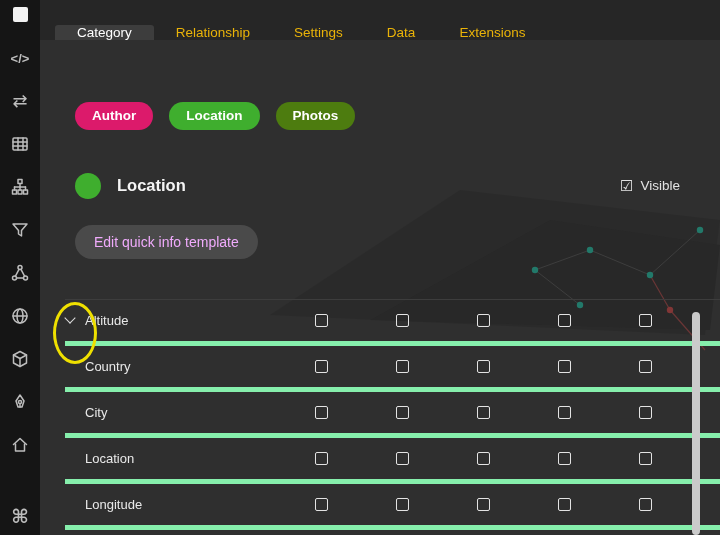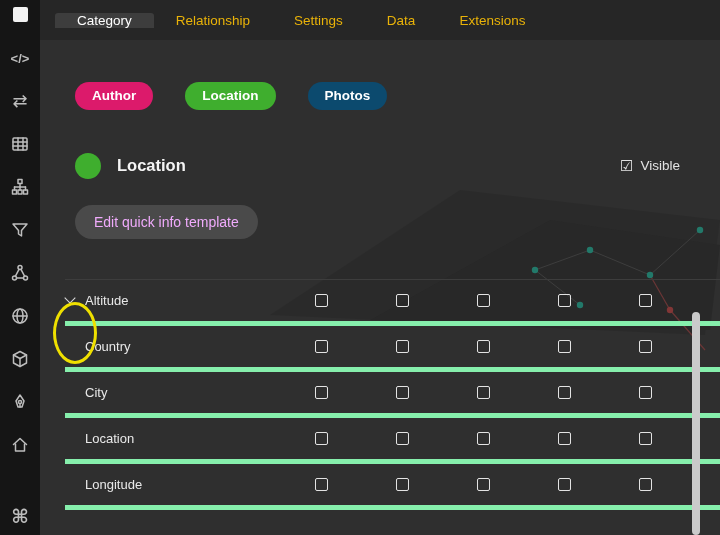--- a/index.html
+++ b/index.html
@@ -17,36 +17,36 @@
   }
   .sb-sq{width:15px;height:15px;background:#f2f2f2;border-radius:2px;margin-bottom:4px;}
   .sb-icon{width:22px;height:22px;display:flex;align-items:center;justify-content:center;
     color:#bdbdbd;font-size:13px;font-weight:bold;flex:0 0 auto;cursor:pointer;}
   .sb-icon svg{width:18px;height:18px;stroke:#bdbdbd;fill:none;stroke-width:1.5;stroke-linecap:round;stroke-linejoin:round;}
   .sb-glyph{font-size:18px;font-weight:normal;}
   .sb-cmd{margin-top:auto;margin-bottom:8px;font-size:19px;}
   
   .tabbar{
     position:absolute;left:40px;top:0;right:0;height:40px;background:#262626;
-    display:flex;align-items:center;padding-left:15px;z-index:3;
+    display:flex;align-items:flex-end;padding-left:15px;z-index:3;
   }
   .tab{
     display:flex;align-items:center;padding:0 22px;font-size:13.5px;color:#eab308;
     cursor:pointer;border-radius:3px 3px 0 0;
   }
   .tab.active{background:#3d3d3d;color:#ffffff;}
   
   .content{
     position:absolute;left:40px;top:40px;right:0;bottom:0;background:#2f2f2f;
     padding-left:35px;box-sizing:border-box;overflow:hidden;
   }
   .bg-graph{position:absolute;right:0;top:110px;width:470px;height:230px;z-index:0;opacity:.55;pointer-events:none;}
   .layer{position:relative;z-index:1;}
   
-  .pills{display:flex;gap:32px;margin-top:42px;}
+  .pills{display:flex;gap:16px;margin-top:62px;}
   .pill{
     border-radius:16px;padding:7px 17px;font-size:13.5px;font-weight:bold;color:#fff;
     cursor:pointer;line-height:1;
   }
   
   .section-row{display:flex;align-items:center;margin-top:43px;padding-right:40px;}
   .dot{width:26px;height:26px;border-radius:50%;}
   .section-title{font-size:16.5px;font-weight:bold;color:#f5f5f5;margin-left:16px;}
   .visible-toggle{margin-left:auto;display:flex;align-items:center;gap:7px;color:#e2e2e2;
     font-size:13.5px;cursor:pointer;}
@@ -198,21 +198,21 @@
     <circle cx="450" cy="80" r="3.2" fill="#18b79b"></circle>
     <circle cx="330" cy="155" r="3.2" fill="#18b79b"></circle>
     <circle cx="420" cy="160" r="3.2" fill="#c43c3c"></circle>
   </svg>
 
   <div class="layer">
     
     <div class="pills">
       <div class="pill" style="background: rgb(220, 26, 107);">Author</div>
       <div class="pill" style="background: rgb(63, 174, 46);">Location</div>
-      <div class="pill" style="background: #0c4a6e;">Photos</div>
+      <div class="pill" style="background: #4d7c0f;">Photos</div>
     </div>
 
     
     <div class="section-row">
       <div class="dot" style="background: rgb(63, 174, 46);"></div>
       <div class="section-title">Location</div>
       <div class="visible-toggle">
         <span class="glyph">☑</span>
         <span>Visible</span>
       </div>

